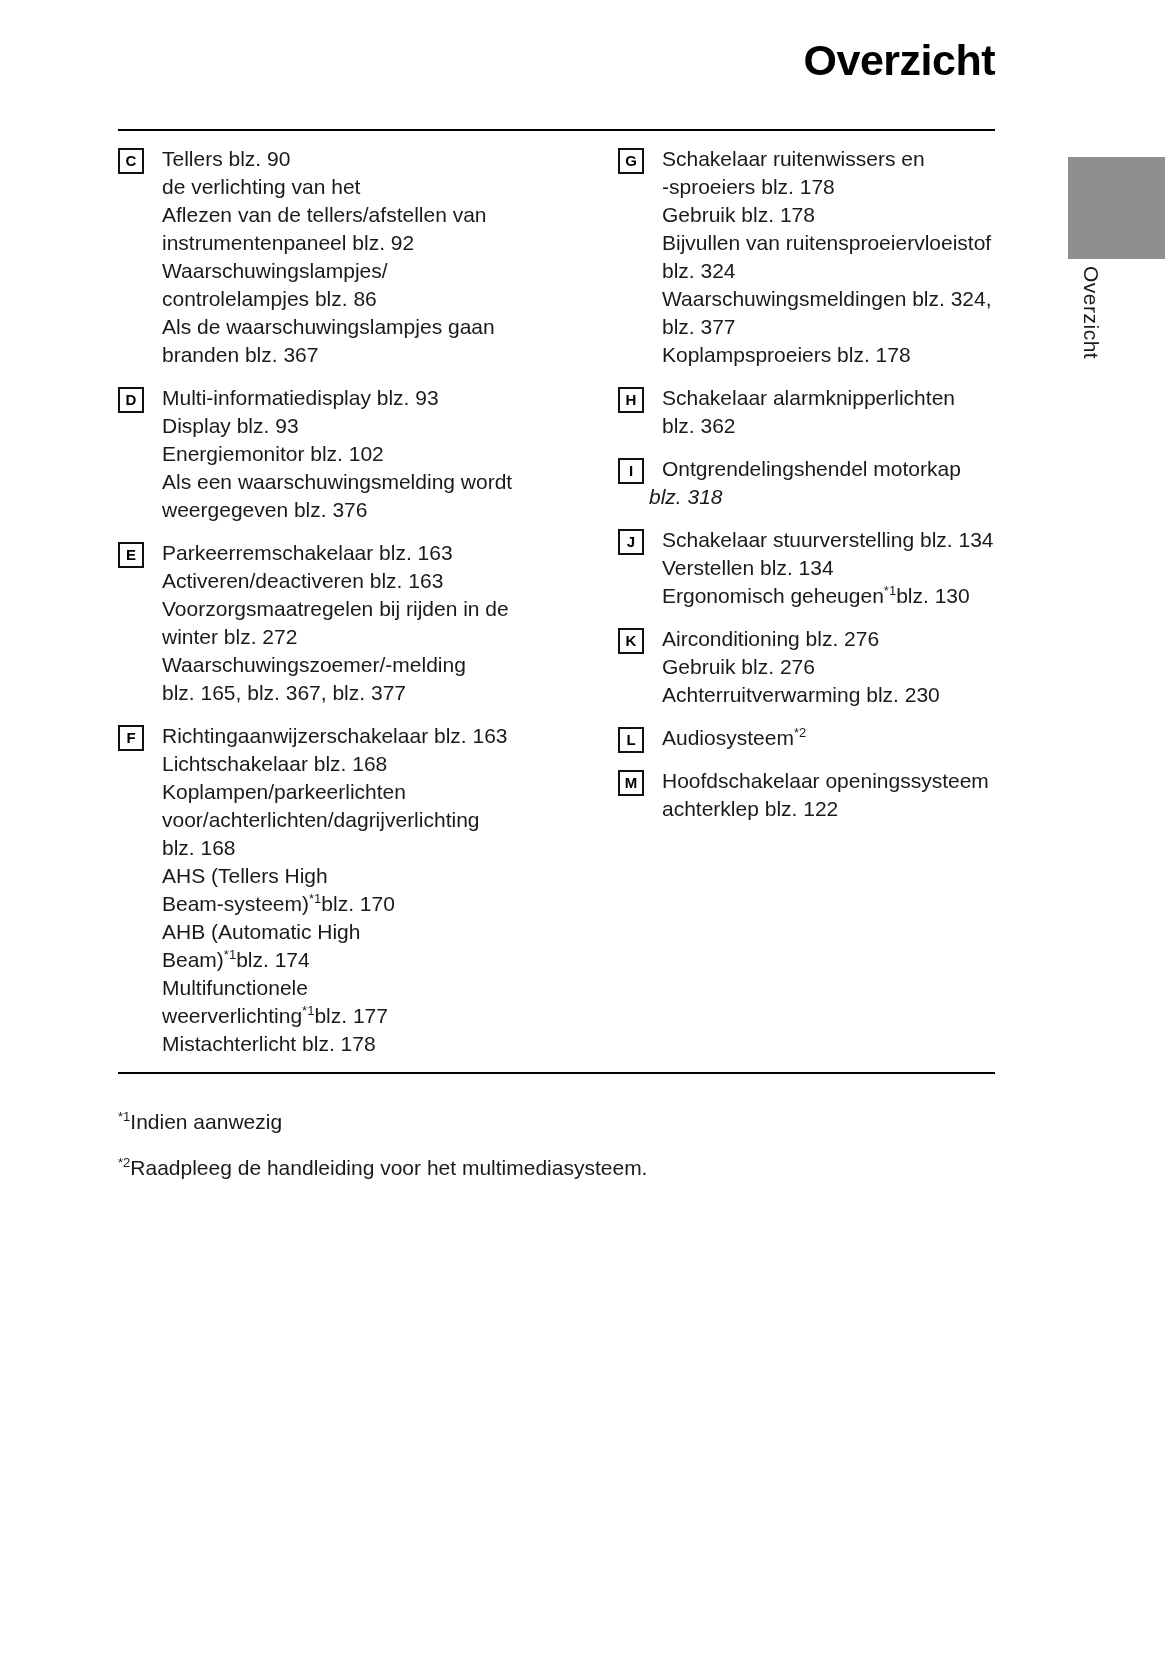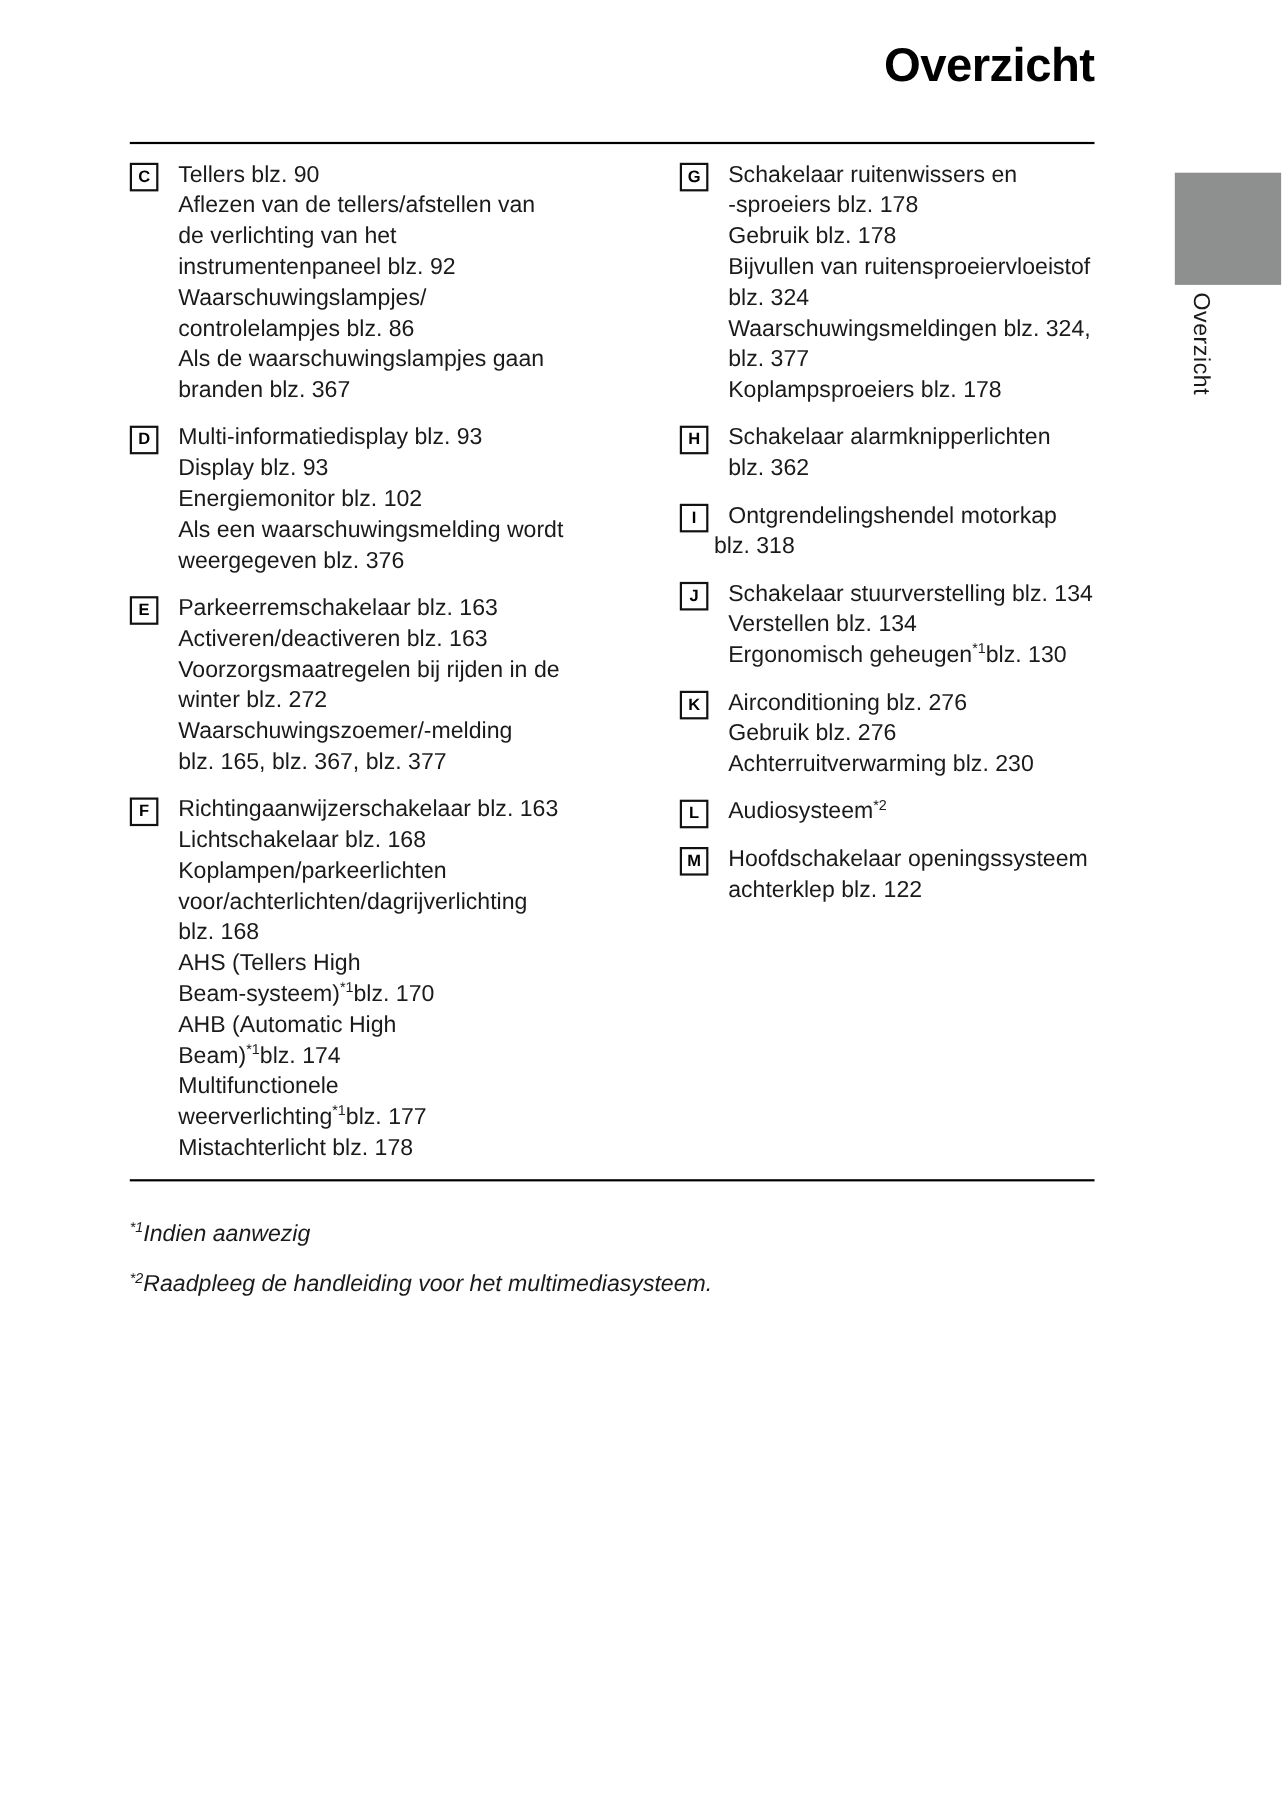--- a/index.html
+++ b/index.html
@@ -44,26 +44,26 @@
   .labelbox {
     position:absolute;
     left:0; top:3px;
     width:22px; height:22px;
     border:2px solid #111;
     display:flex; align-items:center; justify-content:center;
     font-size:15px; font-weight:bold;
     color:#000;
     box-sizing:content-box;
   }
-  .section.tight .line ~ .line { margin-left:-13px; }
+  .section.tight .line ~ .line { margin-left:-13px;font-style:italic; }
   sup { font-size:0.62em; line-height:0; }
   .footnotes {
     position:absolute;
     left:118px; top:1108px; width:880px;
-    font-size:21px; line-height:28px;font-style:italic;
+    font-size:21px; line-height:28px;
   }
   .footnote { margin-bottom:18px; }
   .tab {
     position:absolute;
     left:1068px; top:157px;
     width:97px; height:102px;
     background:#8e908f;
   }
   .tab-label {
     position:absolute;
@@ -88,22 +88,22 @@
 <div class="page">
   <h1 class="title">Overzicht</h1>
 
   <div class="rule rule-top"></div>
 
   <div class="columns">
     <div class="col col-left" id="col-left">
         <div class="section">
           <span class="labelbox">C</span>
           <div class="line">Tellers blz. 90</div>
+          <div class="line">de verlichting van het</div>
           <div class="line">Aflezen van de tellers/afstellen van</div>
-          <div class="line">de verlichting van het</div>
           <div class="line">instrumentenpaneel blz. 92</div>
           <div class="line">Waarschuwingslampjes/</div>
           <div class="line">controlelampjes blz. 86</div>
           <div class="line">Als de waarschuwingslampjes gaan</div>
           <div class="line">branden blz. 367</div>
         </div>
         <div class="section">
           <span class="labelbox">D</span>
           <div class="line">Multi-informatiedisplay blz. 93</div>
           <div class="line">Display blz. 93</div>

